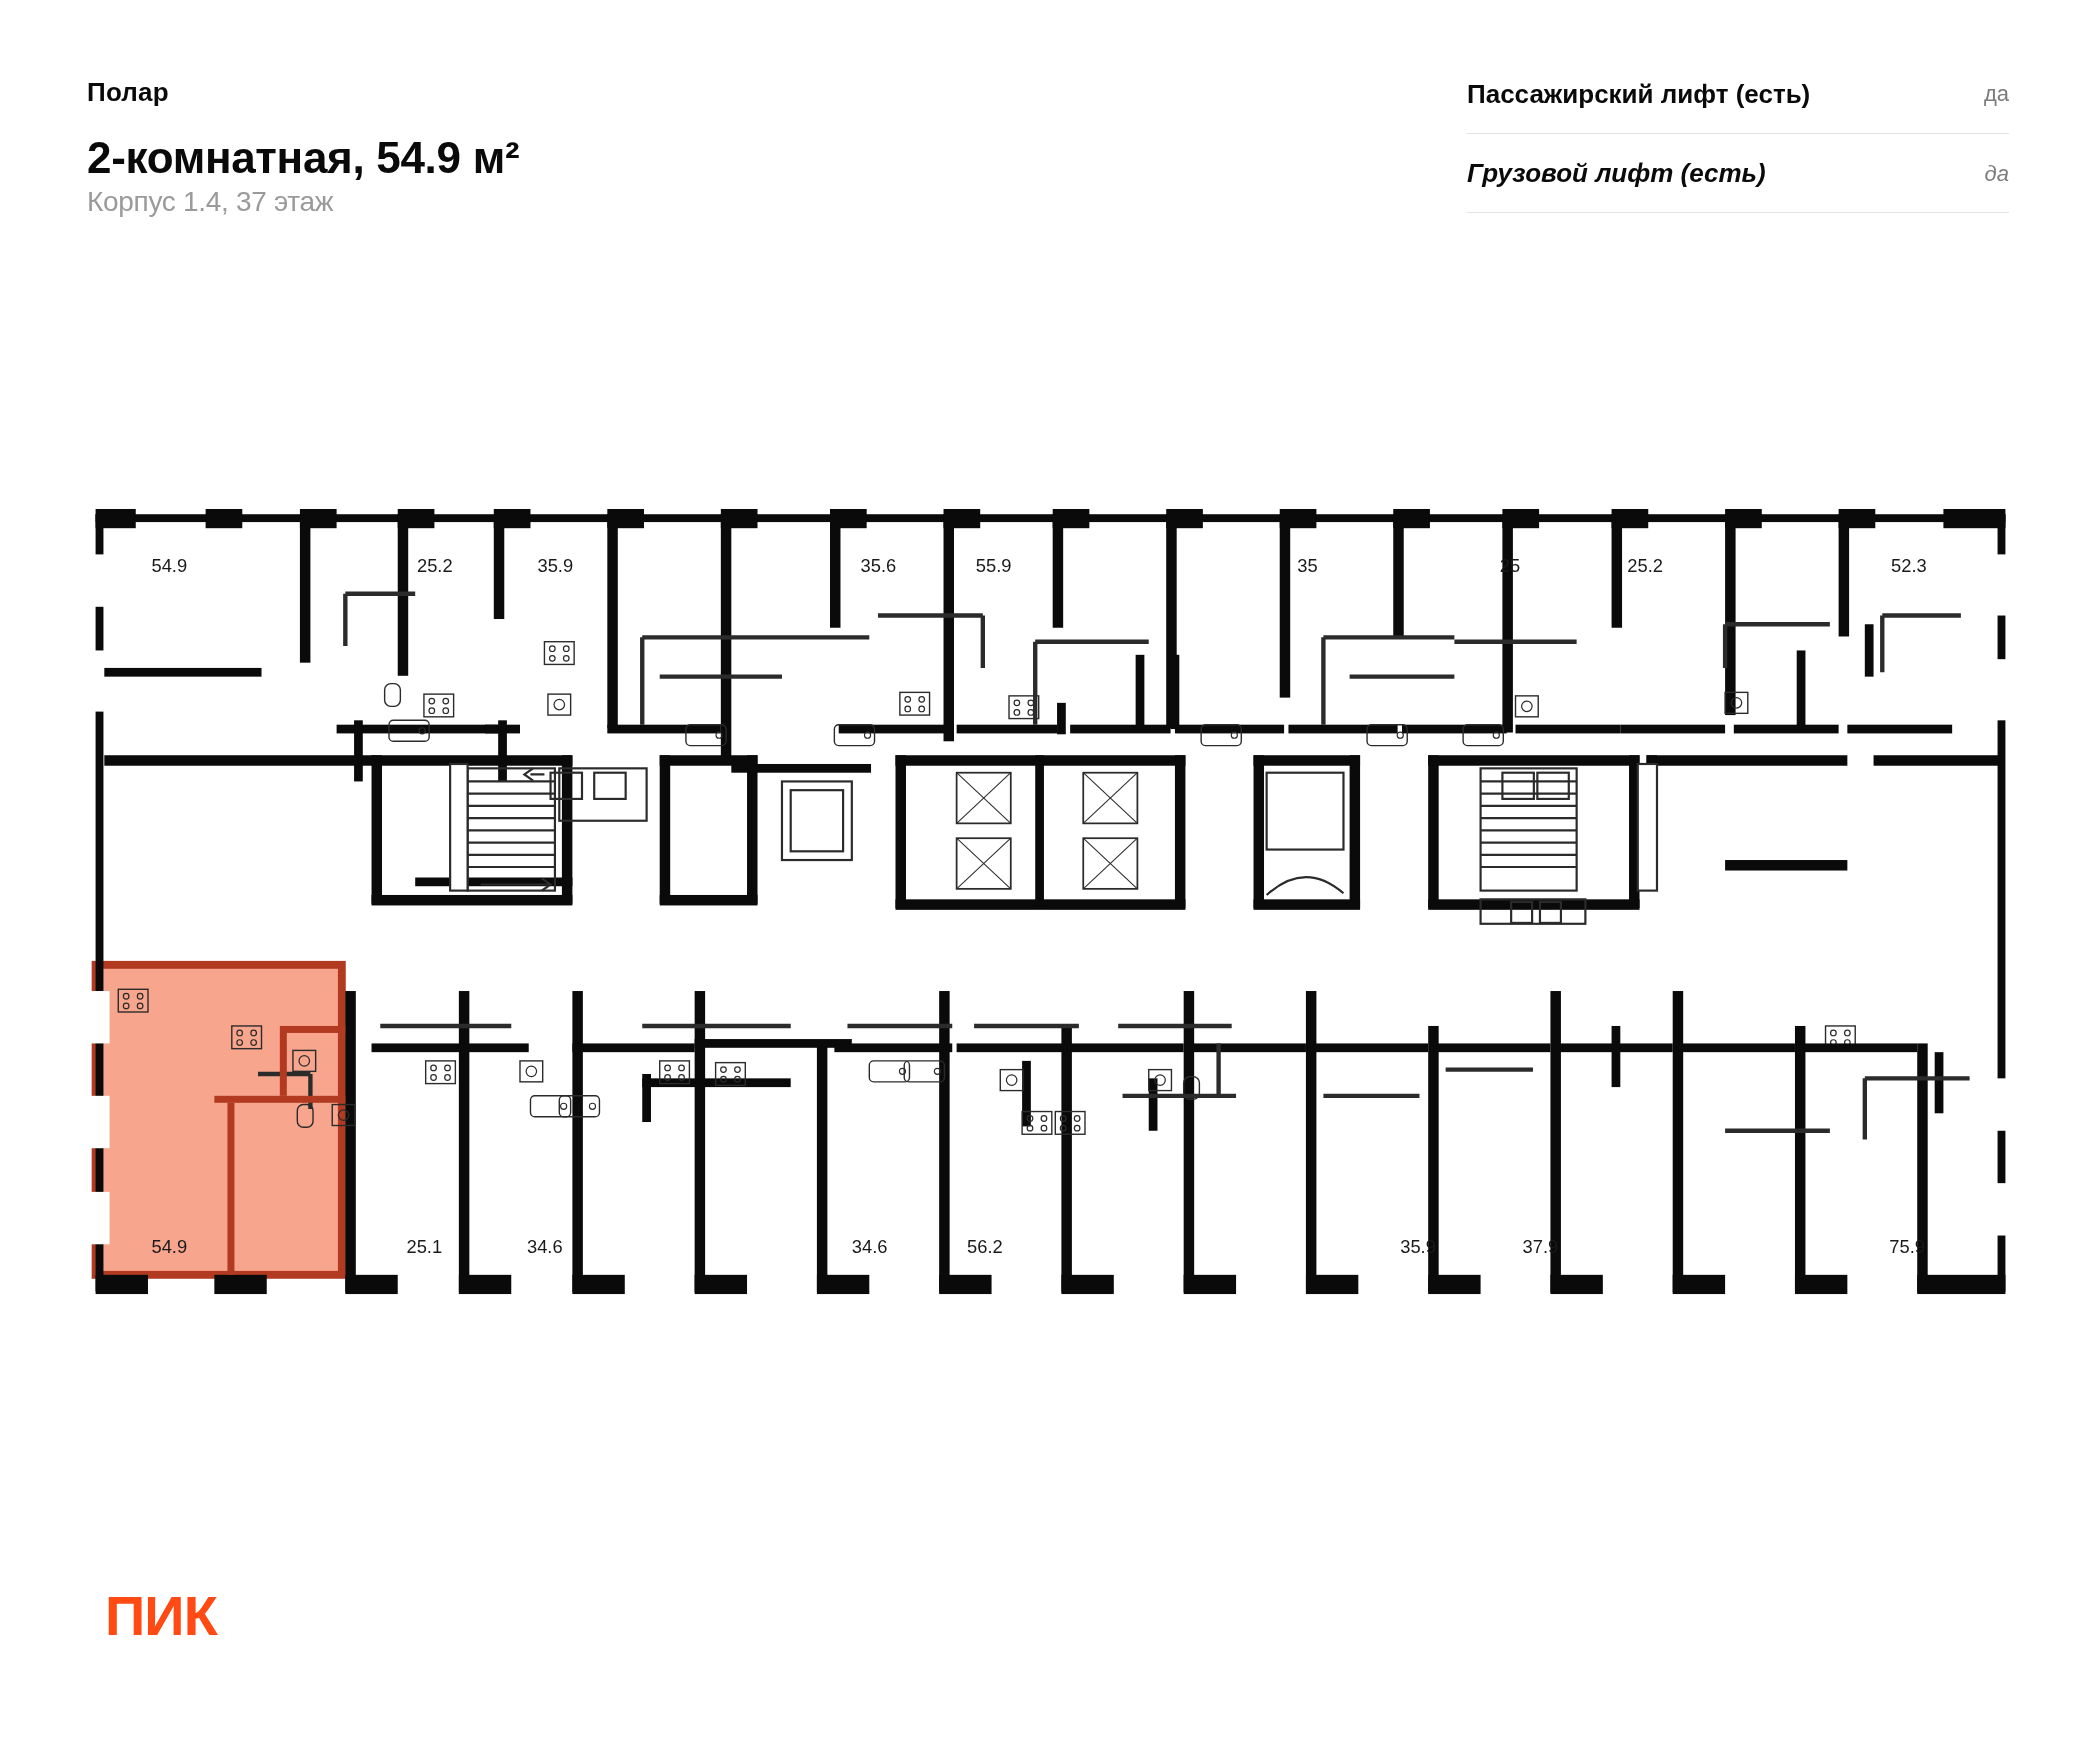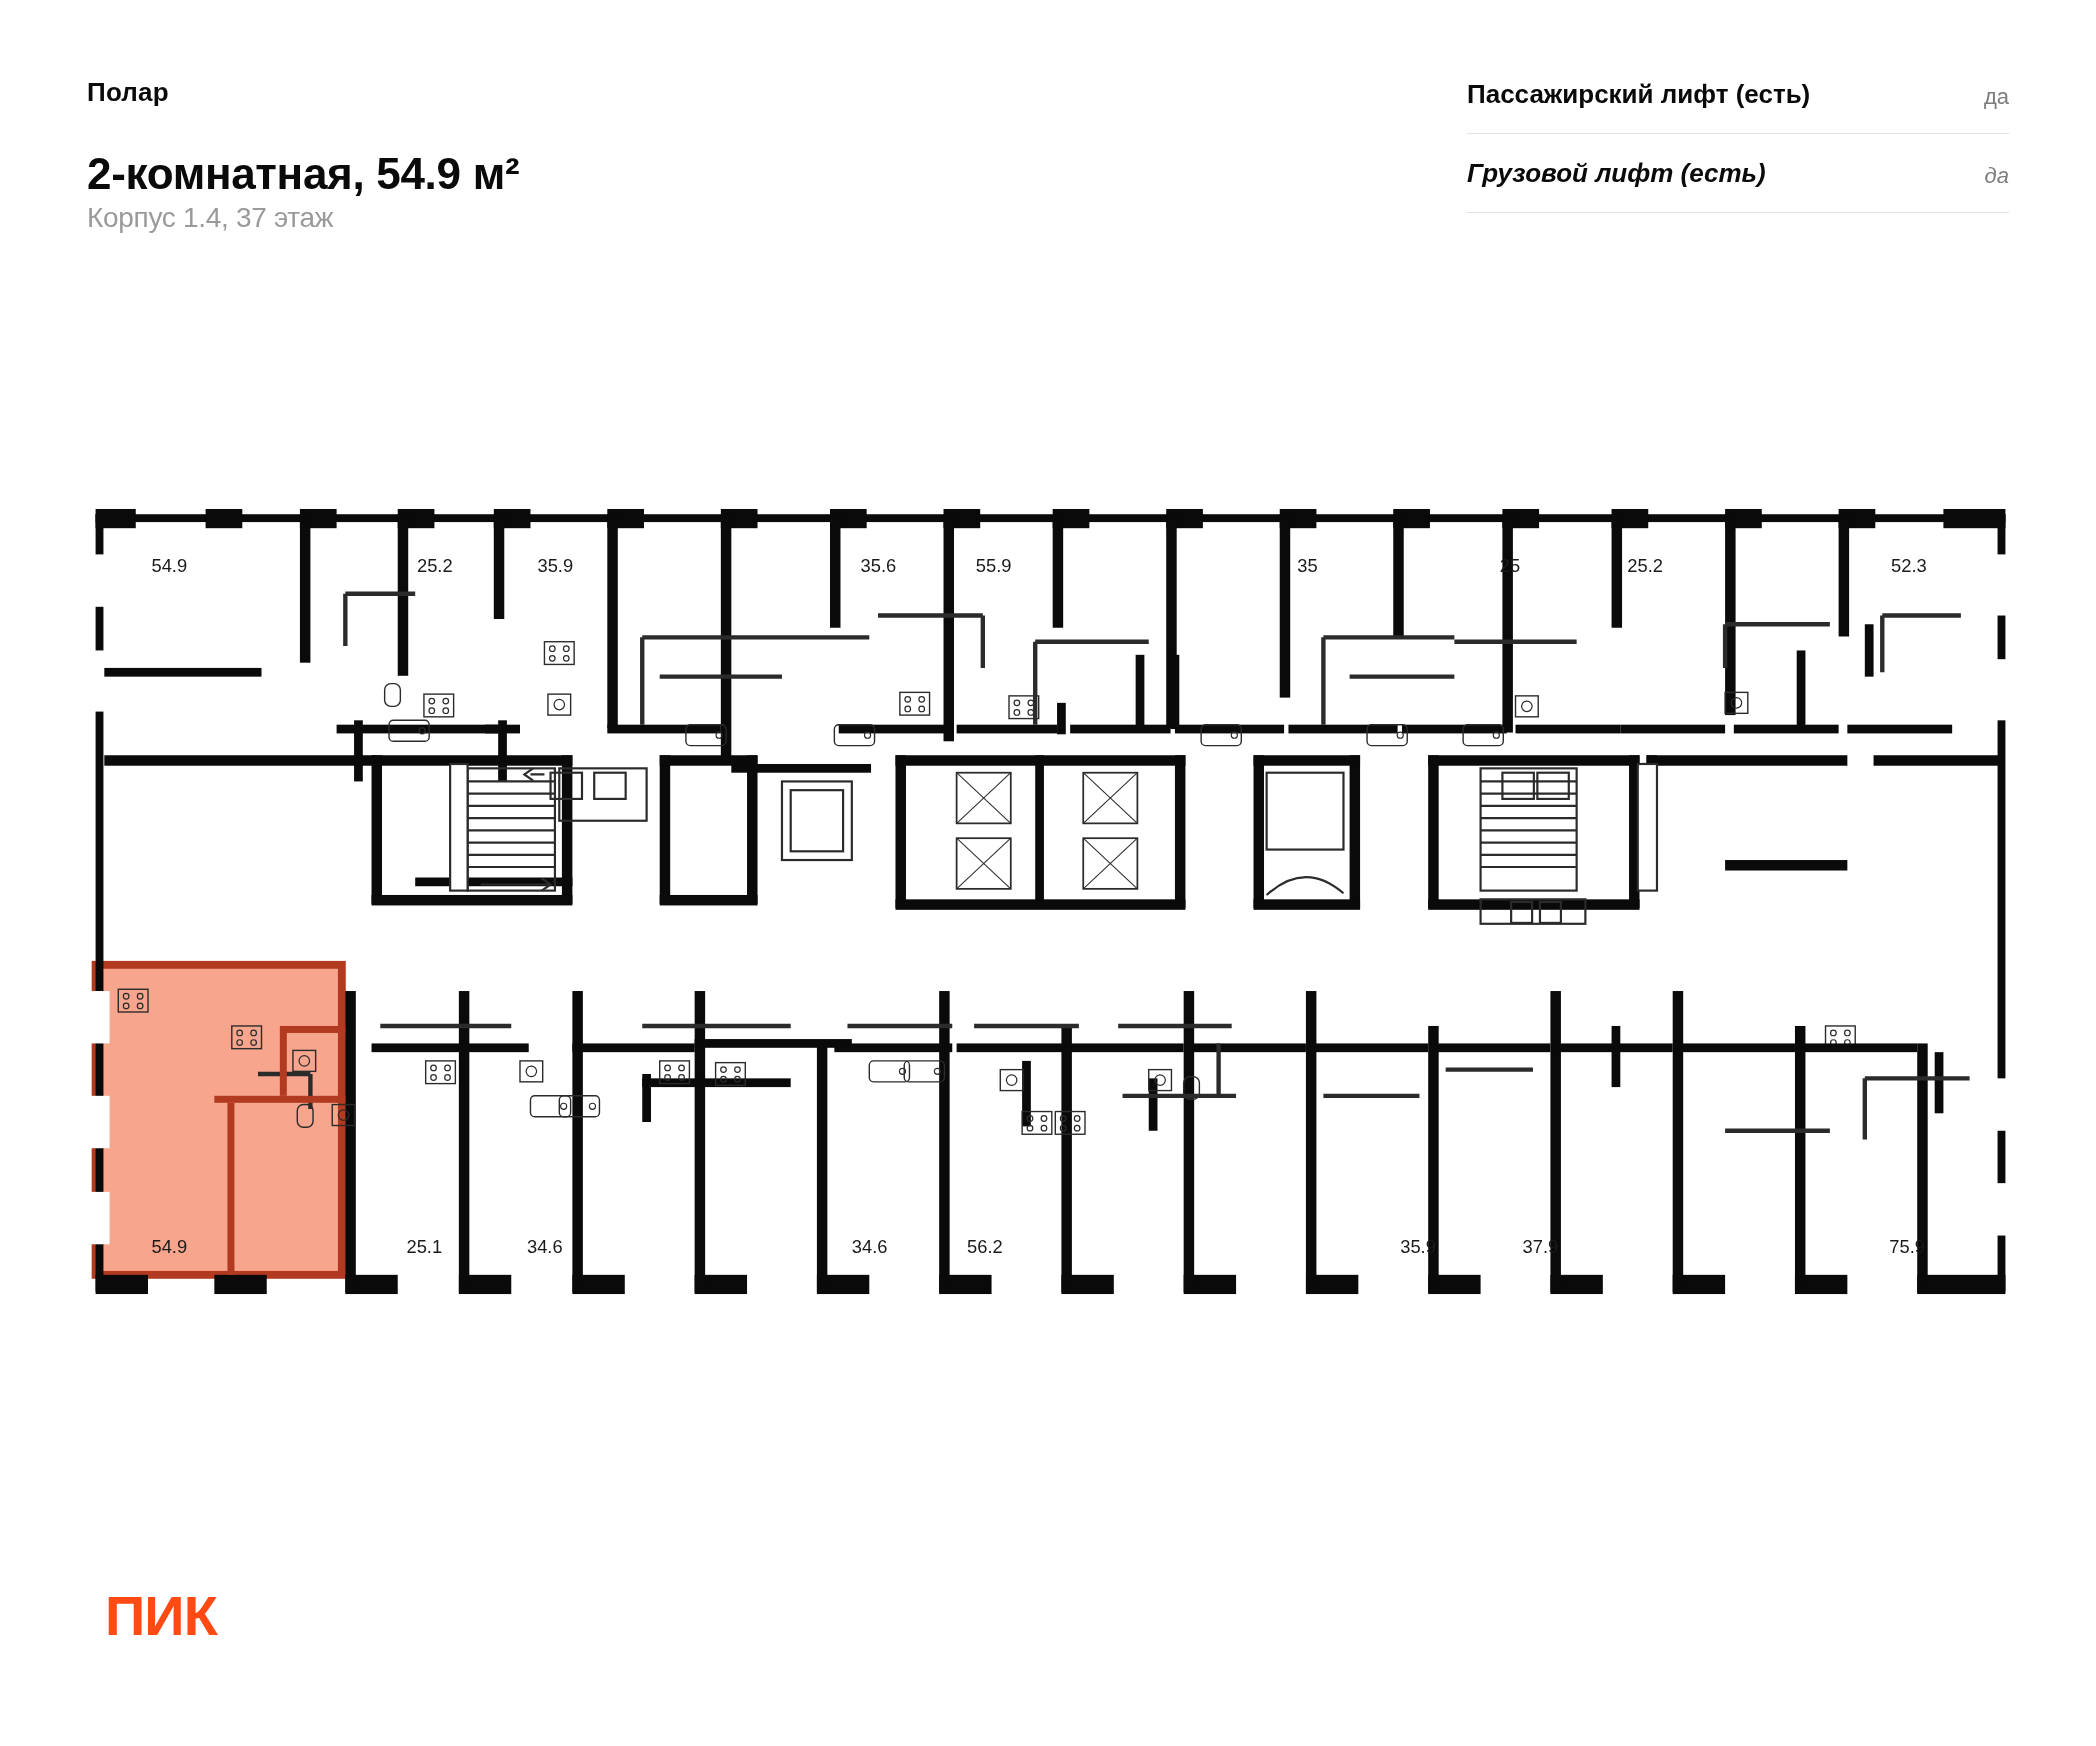--- a/index.html
+++ b/index.html
@@ -23,21 +23,21 @@
     top: 77px;
     width: 1048px;
   }
   .project-name {
     font-size: 26px;
     font-weight: 700;
     color: #0a0a0a;
     letter-spacing: 0.2px;
   }
   .title {
-    margin-top: 39px;
+    margin-top: 23px;
     font-size: 44px;
     font-weight: 700;
     color: #0a0a0a;
     line-height: 1.22;
     letter-spacing: -0.3px;
   }
   .subtitle {
     font-size: 28px;
     font-weight: 400;
     color: #9a9a9a;
@@ -47,21 +47,21 @@
 
   
   .specs {
     position: absolute;
     right: 87px;
     top: 70px;
     width: 542px;
   }
   .spec-row {
     display: flex;
-    align-items: flex-end;
+    align-items: flex-start;
     justify-content: space-between;
     padding: 8.7px 0 23px 0;
     border-bottom: 0.9px solid #e2e2e2;
   }
   .spec-row:last-child { border-bottom: 0.9px solid #e2e2e2; font-style: italic; }
   .spec-label {
     font-size: 26px;
     font-weight: 700;
     color: #0a0a0a;
   }

